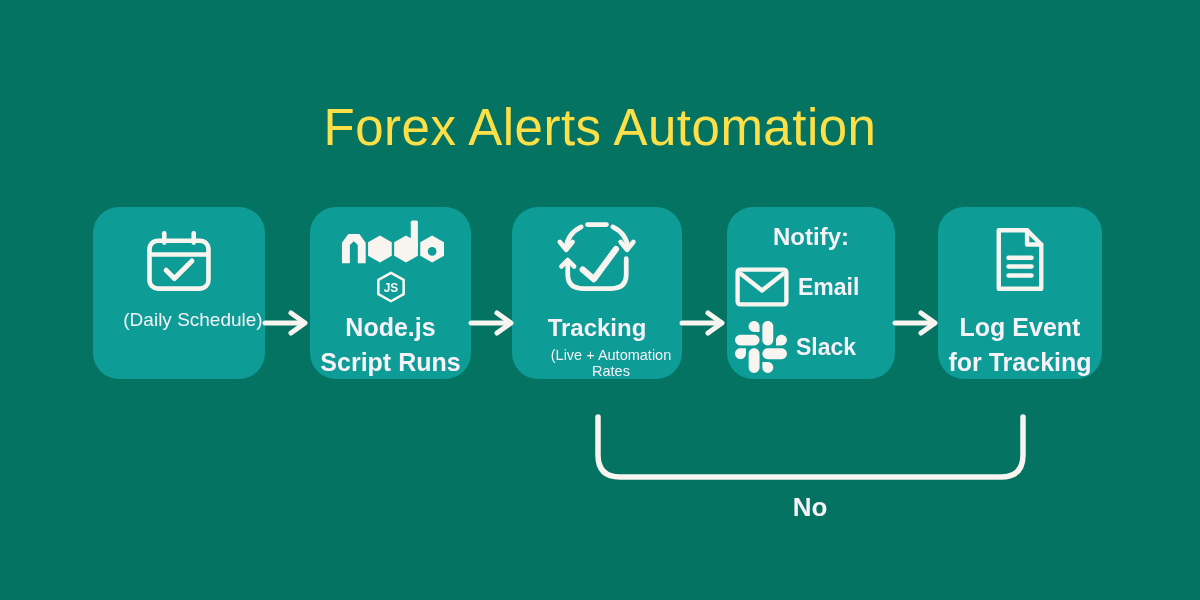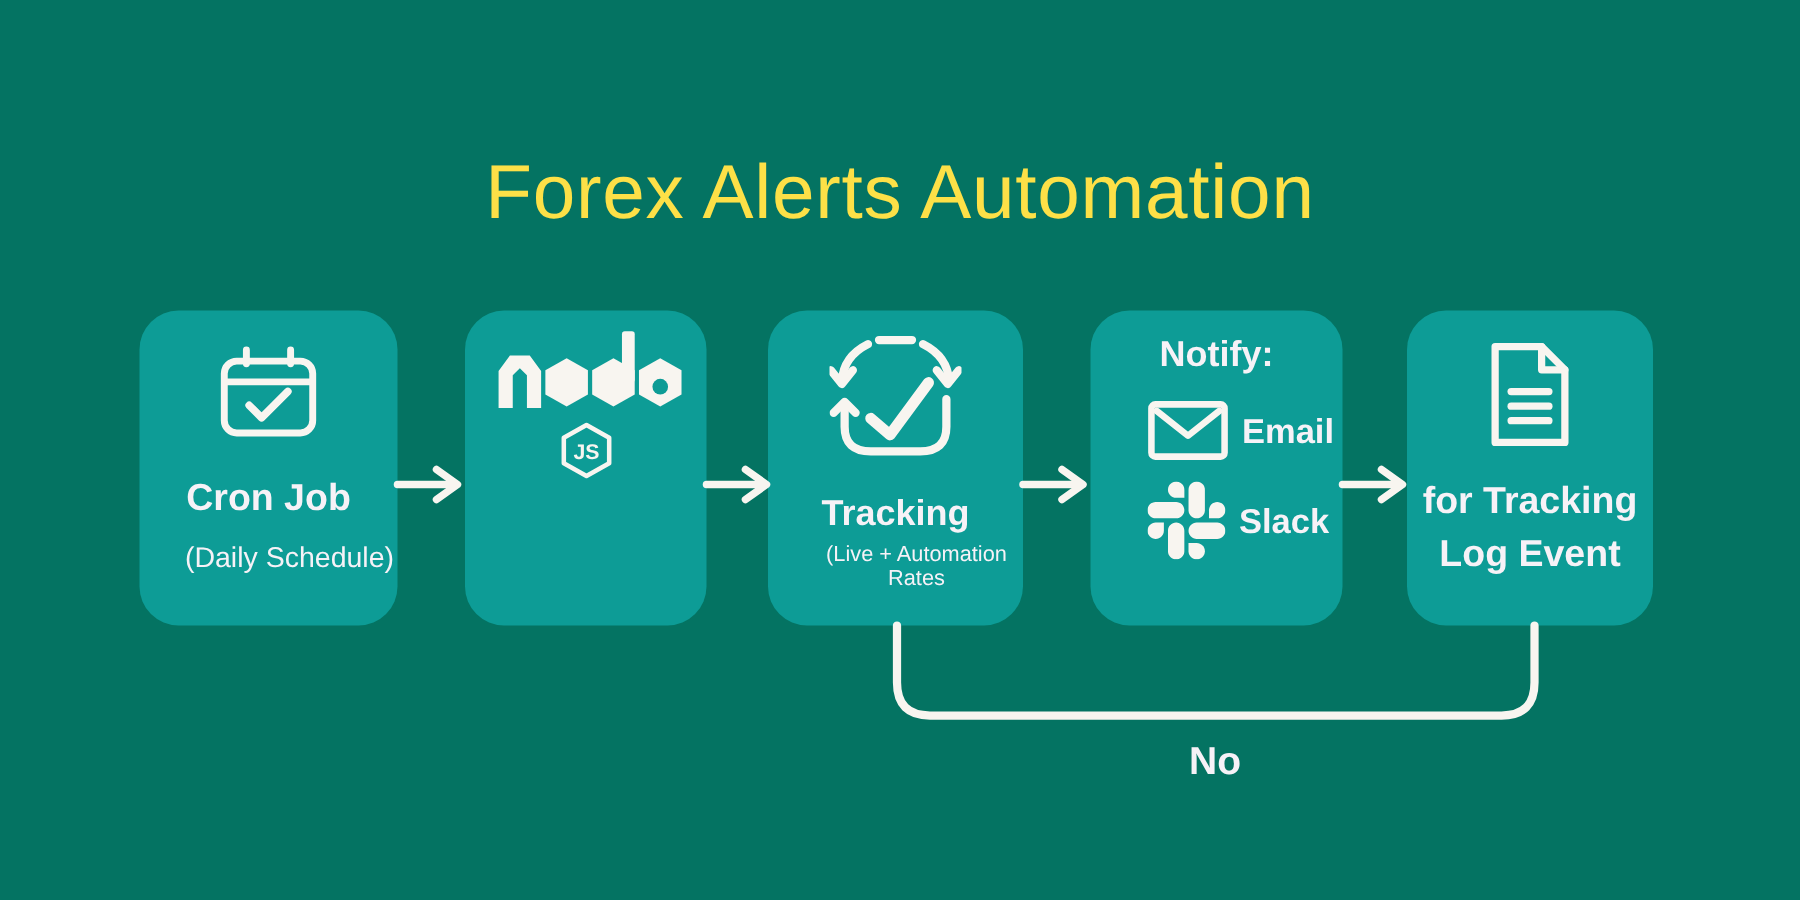--- a/index.html
+++ b/index.html
@@ -5,40 +5,40 @@
   html,body{margin:0;padding:0;background:#047362;}
   .canvas{
     position:relative;width:1200px;height:600px;background:#047362;
     font-family:"Liberation Sans","DejaVu Sans",sans-serif;overflow:hidden;
   }
   .title{
     position:absolute;top:98px;left:0;width:100%;margin:0;text-align:center;
     font-size:51px;font-weight:400;color:#fde047;letter-spacing:.5px;
   }
   .card{
-    position:absolute;top:207px;height:210px;background:#0D9C96;border-radius:26px;
+    position:absolute;top:207px;height:172px;background:#0D9C96;border-radius:26px;
     display:flex;flex-direction:column;align-items:center;color:#F6F2F7;
     box-sizing:border-box;
   }
   .c1{left:93px;width:172px}
   .c2{left:310px;width:161px}
   .c3{left:512px;width:170px}
   .c4{left:727px;width:168px}
   .c5{left:938px;width:164px}
   .card-title{font-weight:700;font-size:25px;text-align:center;line-height:1.38;}
   .card-sub{font-weight:400;font-size:19px;text-align:center;margin-left:28px;}
   .c3 .card-title{font-size:24px;line-height:1.35;}
   .c3 .card-sub{font-size:14.5px;margin-top:3px;}
   .icon-svg{display:block;}
   .stroke{fill:none;stroke:#F8F5F0;stroke-linecap:round;stroke-linejoin:round;}
   .fillw{fill:#F8F5F0;}
   .arrow{position:absolute;top:307px;}
   .notify-heading{margin-top:16px;font-size:24px;font-weight:700;}
   .notify-row{display:flex;align-items:center;width:100%;box-sizing:border-box;
-    padding-left:38px;gap:9px;}
+    padding-left:8px;gap:9px;}
   .notify-row .chan-label{font-size:23px;font-weight:700;}
   .row-email{margin-top:15px;}
   .row-slack{margin-top:13px;text-align:center;}
   .connector{position:absolute;left:0;top:0;pointer-events:none;}
   .branch-label{
     position:absolute;left:730px;width:160px;text-align:center;
     font-size:26px;font-weight:700;color:#F6F2F7;
   }
   .branch-yes{top:437px;}
   .branch-no{top:492px;}
@@ -51,35 +51,38 @@
   <h1 class="title">Forex Alerts Automation</h1>
 
   <div class="card c1">
     <svg class="icon-svg" width="70" height="72" viewBox="0 0 76 72" style="margin-top:18px;">
       <rect class="stroke" x="6" y="14" width="64" height="52" rx="9" stroke-width="5"></rect>
       <path class="stroke" d="M22 6 V16" stroke-width="5"></path>
       <path class="stroke" d="M54 6 V16" stroke-width="5"></path>
       <path class="stroke" d="M7 29 H69" stroke-width="5"></path>
       <polyline class="stroke" points="24,46 33,55 52,36" stroke-width="5.5"></polyline>
     </svg>
-    <div class="card-title" style="margin-top:18px;">Cron Job</div>
     <div class="card-sub" style="margin-top:12px;">(Daily Schedule)</div>
   </div>
 
   <div class="card c2">
     <svg class="icon-svg" width="134" height="104" viewBox="0 0 140 110" style="margin-top:12px;">
       <polygon class="fillw" points="8,56 8,30 16,19 30,19 38,30 38,56 28,56 28,33 23,28 18,33 18,56"></polygon>
       <polygon class="fillw" points="56,21 71,29.5 71,46.5 56,55 41,46.5 41,29.5"></polygon>
       <polygon class="fillw" points="89,21 104,29.5 104,46.5 89,55 74,46.5 74,29.5"></polygon>
       <rect class="fillw" x="95" y="2" width="9" height="36" rx="2"></rect>
       <polygon class="fillw" points="122,21 137,29.5 137,46.5 122,55 107,46.5 107,29.5"></polygon>
       <circle cx="122" cy="41" r="5.5" fill="#0D9C96"></circle>
       <polygon class="stroke" points="70,68 86,77 86,95 70,104 54,95 54,77" stroke-width="3.2"></polygon>
       <text x="70" y="92" text-anchor="middle" font-size="15" font-weight="700" fill="#F8F5F0">JS</text>
     </svg>
+    <div class="card-title" style="margin-top:4px;">
+      <div>Node.js</div>
+      <div>Script Runs</div>
+    </div>
   </div>
 
   <div class="card c3">
     <svg class="icon-svg" width="88" height="96" viewBox="0 0 96 102" style="margin-top:12px;">
       <path class="stroke" d="M36 7 H60" stroke-width="6"></path>
       <path class="stroke" d="M68 10 Q86 19 87 37" stroke-width="6"></path>
       <polyline class="stroke" points="78,29 86,39 94,29" stroke-width="6"></polyline>
       <path class="stroke" d="M28 10 Q10 19 9 37" stroke-width="6"></path>
       <polyline class="stroke" points="1,29 9,39 17,29" stroke-width="6"></polyline>
       <path class="stroke" d="M11 54 V70 Q11 88 30 88 H66 Q85 88 85 70 V50" stroke-width="6"></path>
@@ -118,22 +121,22 @@
 
   <div class="card c5">
     <svg class="icon-svg" width="62" height="76" viewBox="0 0 64 78" style="margin-top:18px;">
       <path class="stroke" d="M8 6 H40 L56 22 V72 H8 Z" stroke-width="5"></path>
       <path class="stroke" d="M40 6 V22 H56" stroke-width="5"></path>
       <path class="stroke" d="M19 37 H45" stroke-width="5"></path>
       <path class="stroke" d="M19 47 H45" stroke-width="5"></path>
       <path class="stroke" d="M19 57 H45" stroke-width="5"></path>
     </svg>
     <div class="card-title" style="margin-top:16px;">
+      <div>Log Event</div>
       <div>for Tracking</div>
-      <div>Log Event</div>
     </div>
   </div>
 
   <svg class="arrow" style="left:261px;" width="52" height="32" viewBox="0 0 52 32">
     <path class="stroke" d="M4 16 H40" stroke-width="5"></path>
     <polyline class="stroke" points="30,6 44,16 30,26" stroke-width="5"></polyline>
   </svg>
   <svg class="arrow" style="left:467px;" width="52" height="32" viewBox="0 0 52 32">
     <path class="stroke" d="M4 16 H40" stroke-width="5"></path>
     <polyline class="stroke" points="30,6 44,16 30,26" stroke-width="5"></polyline>

